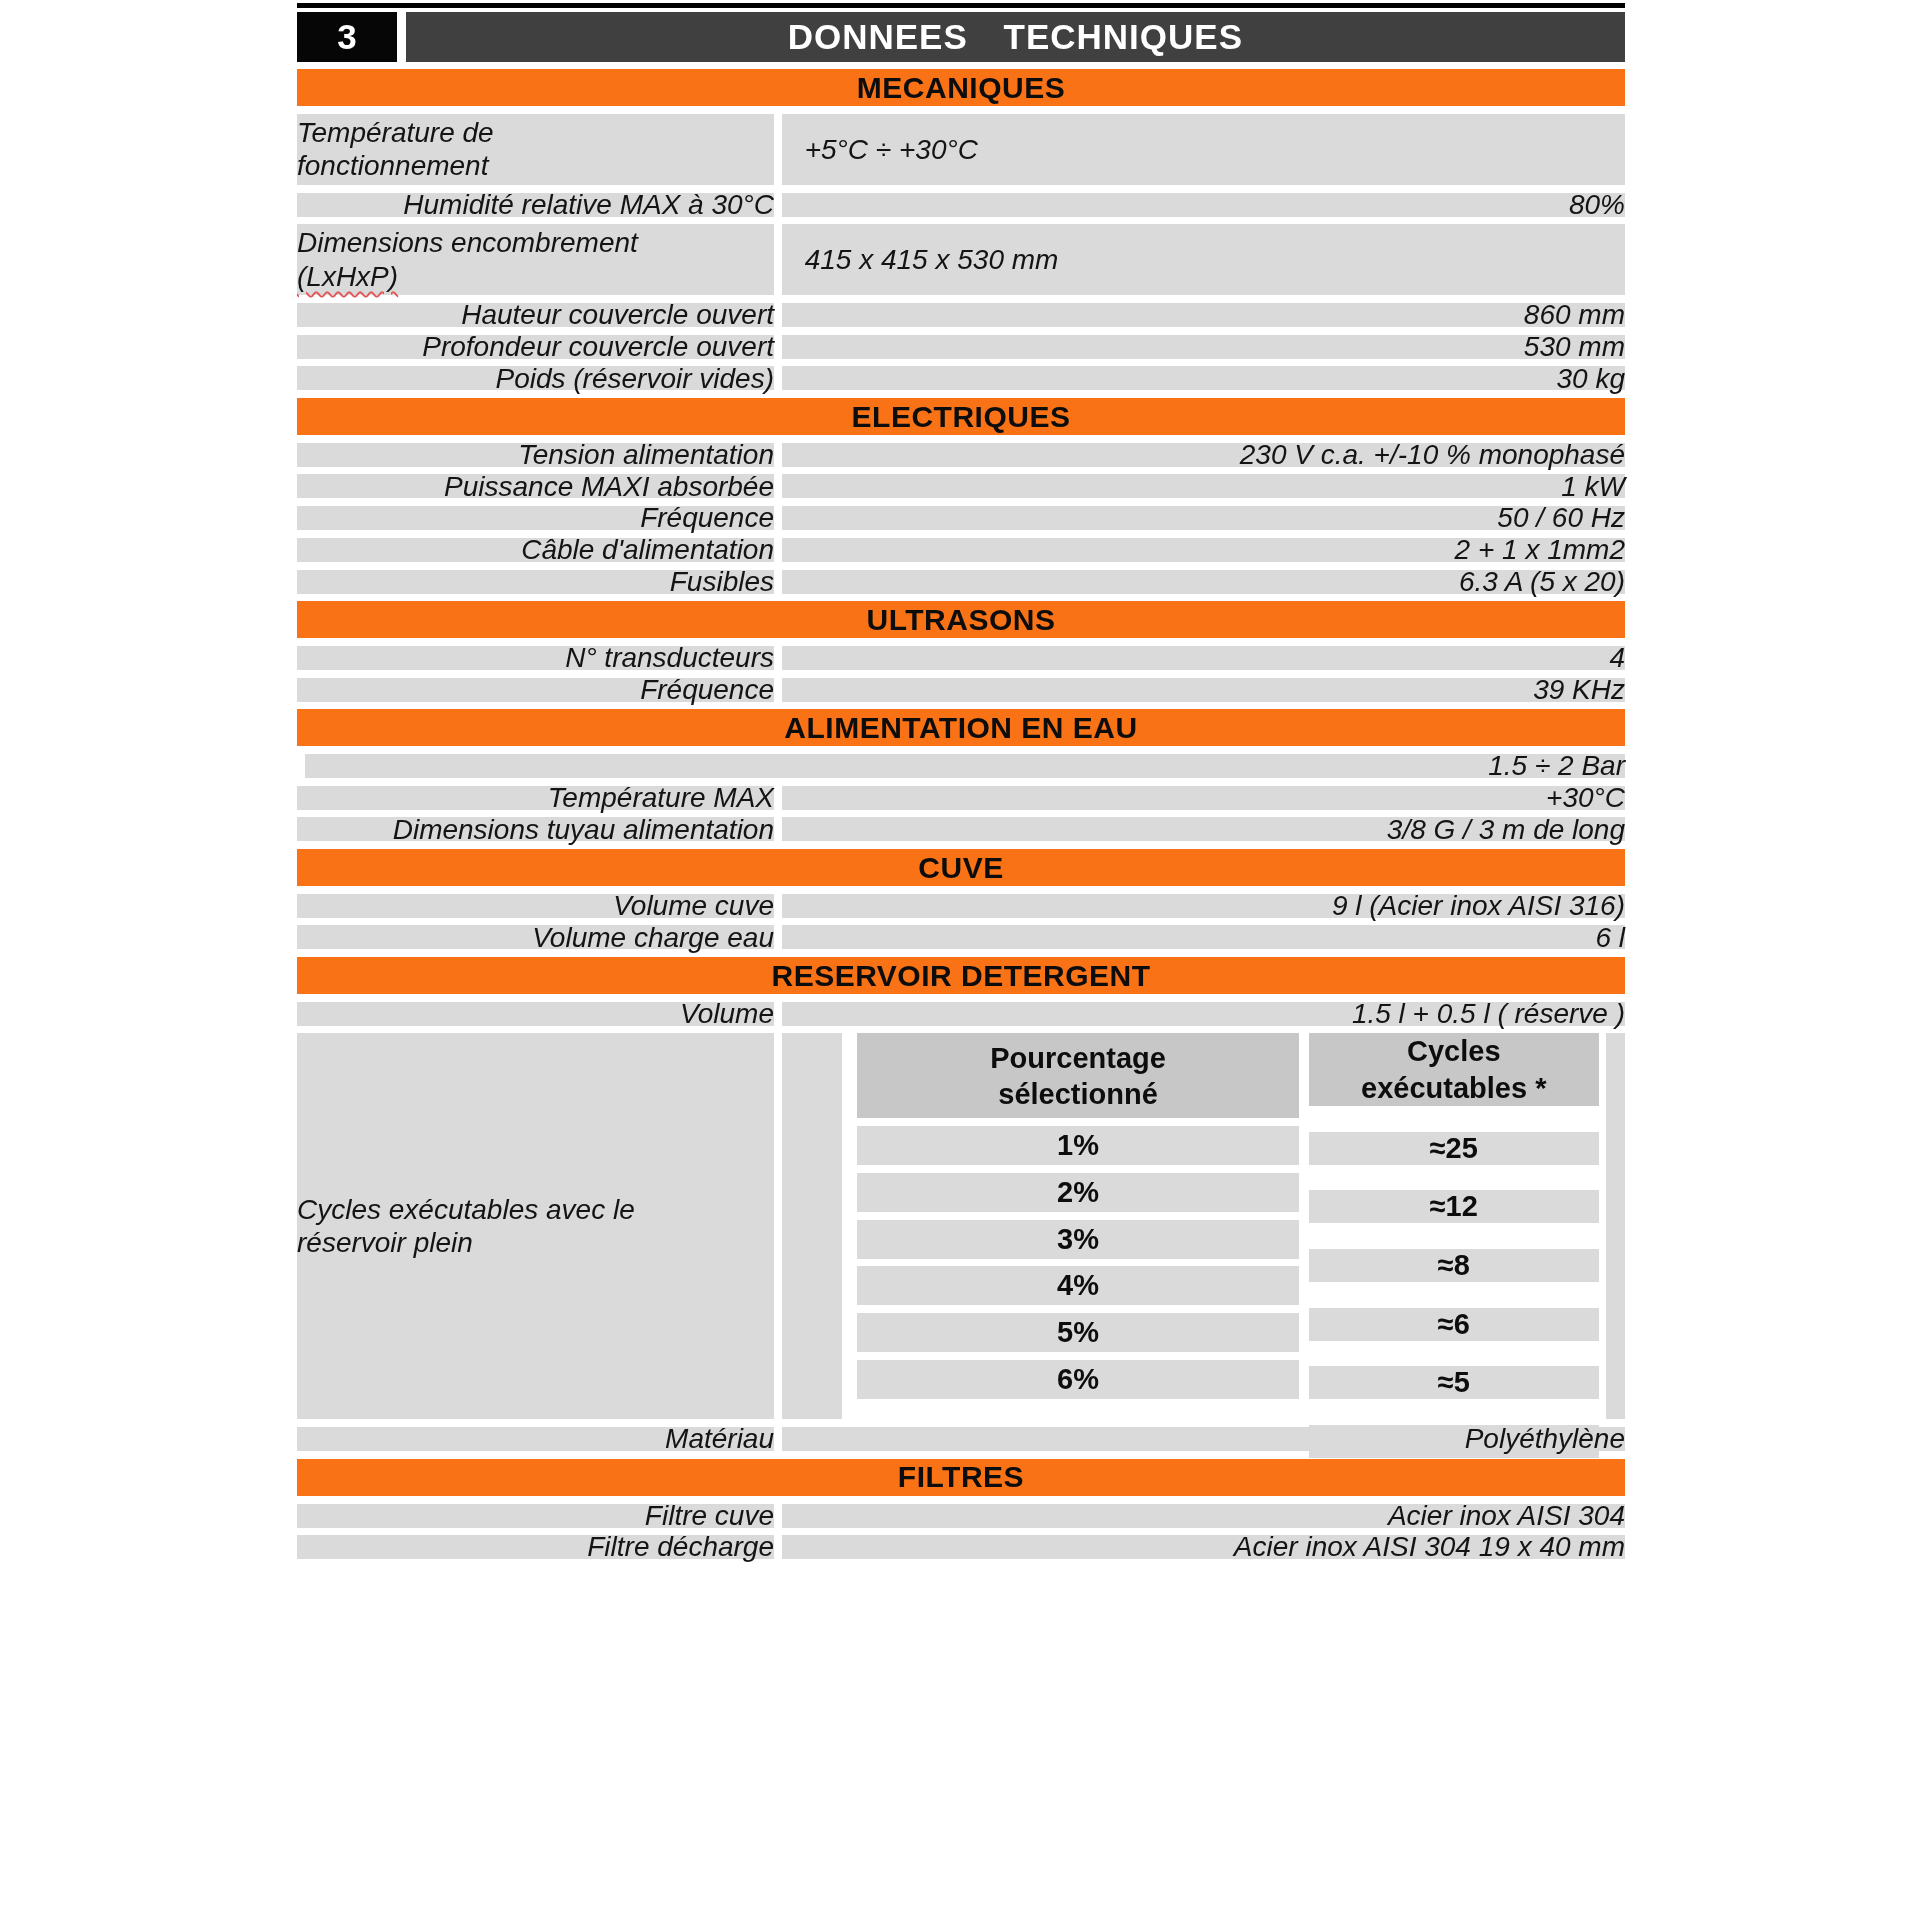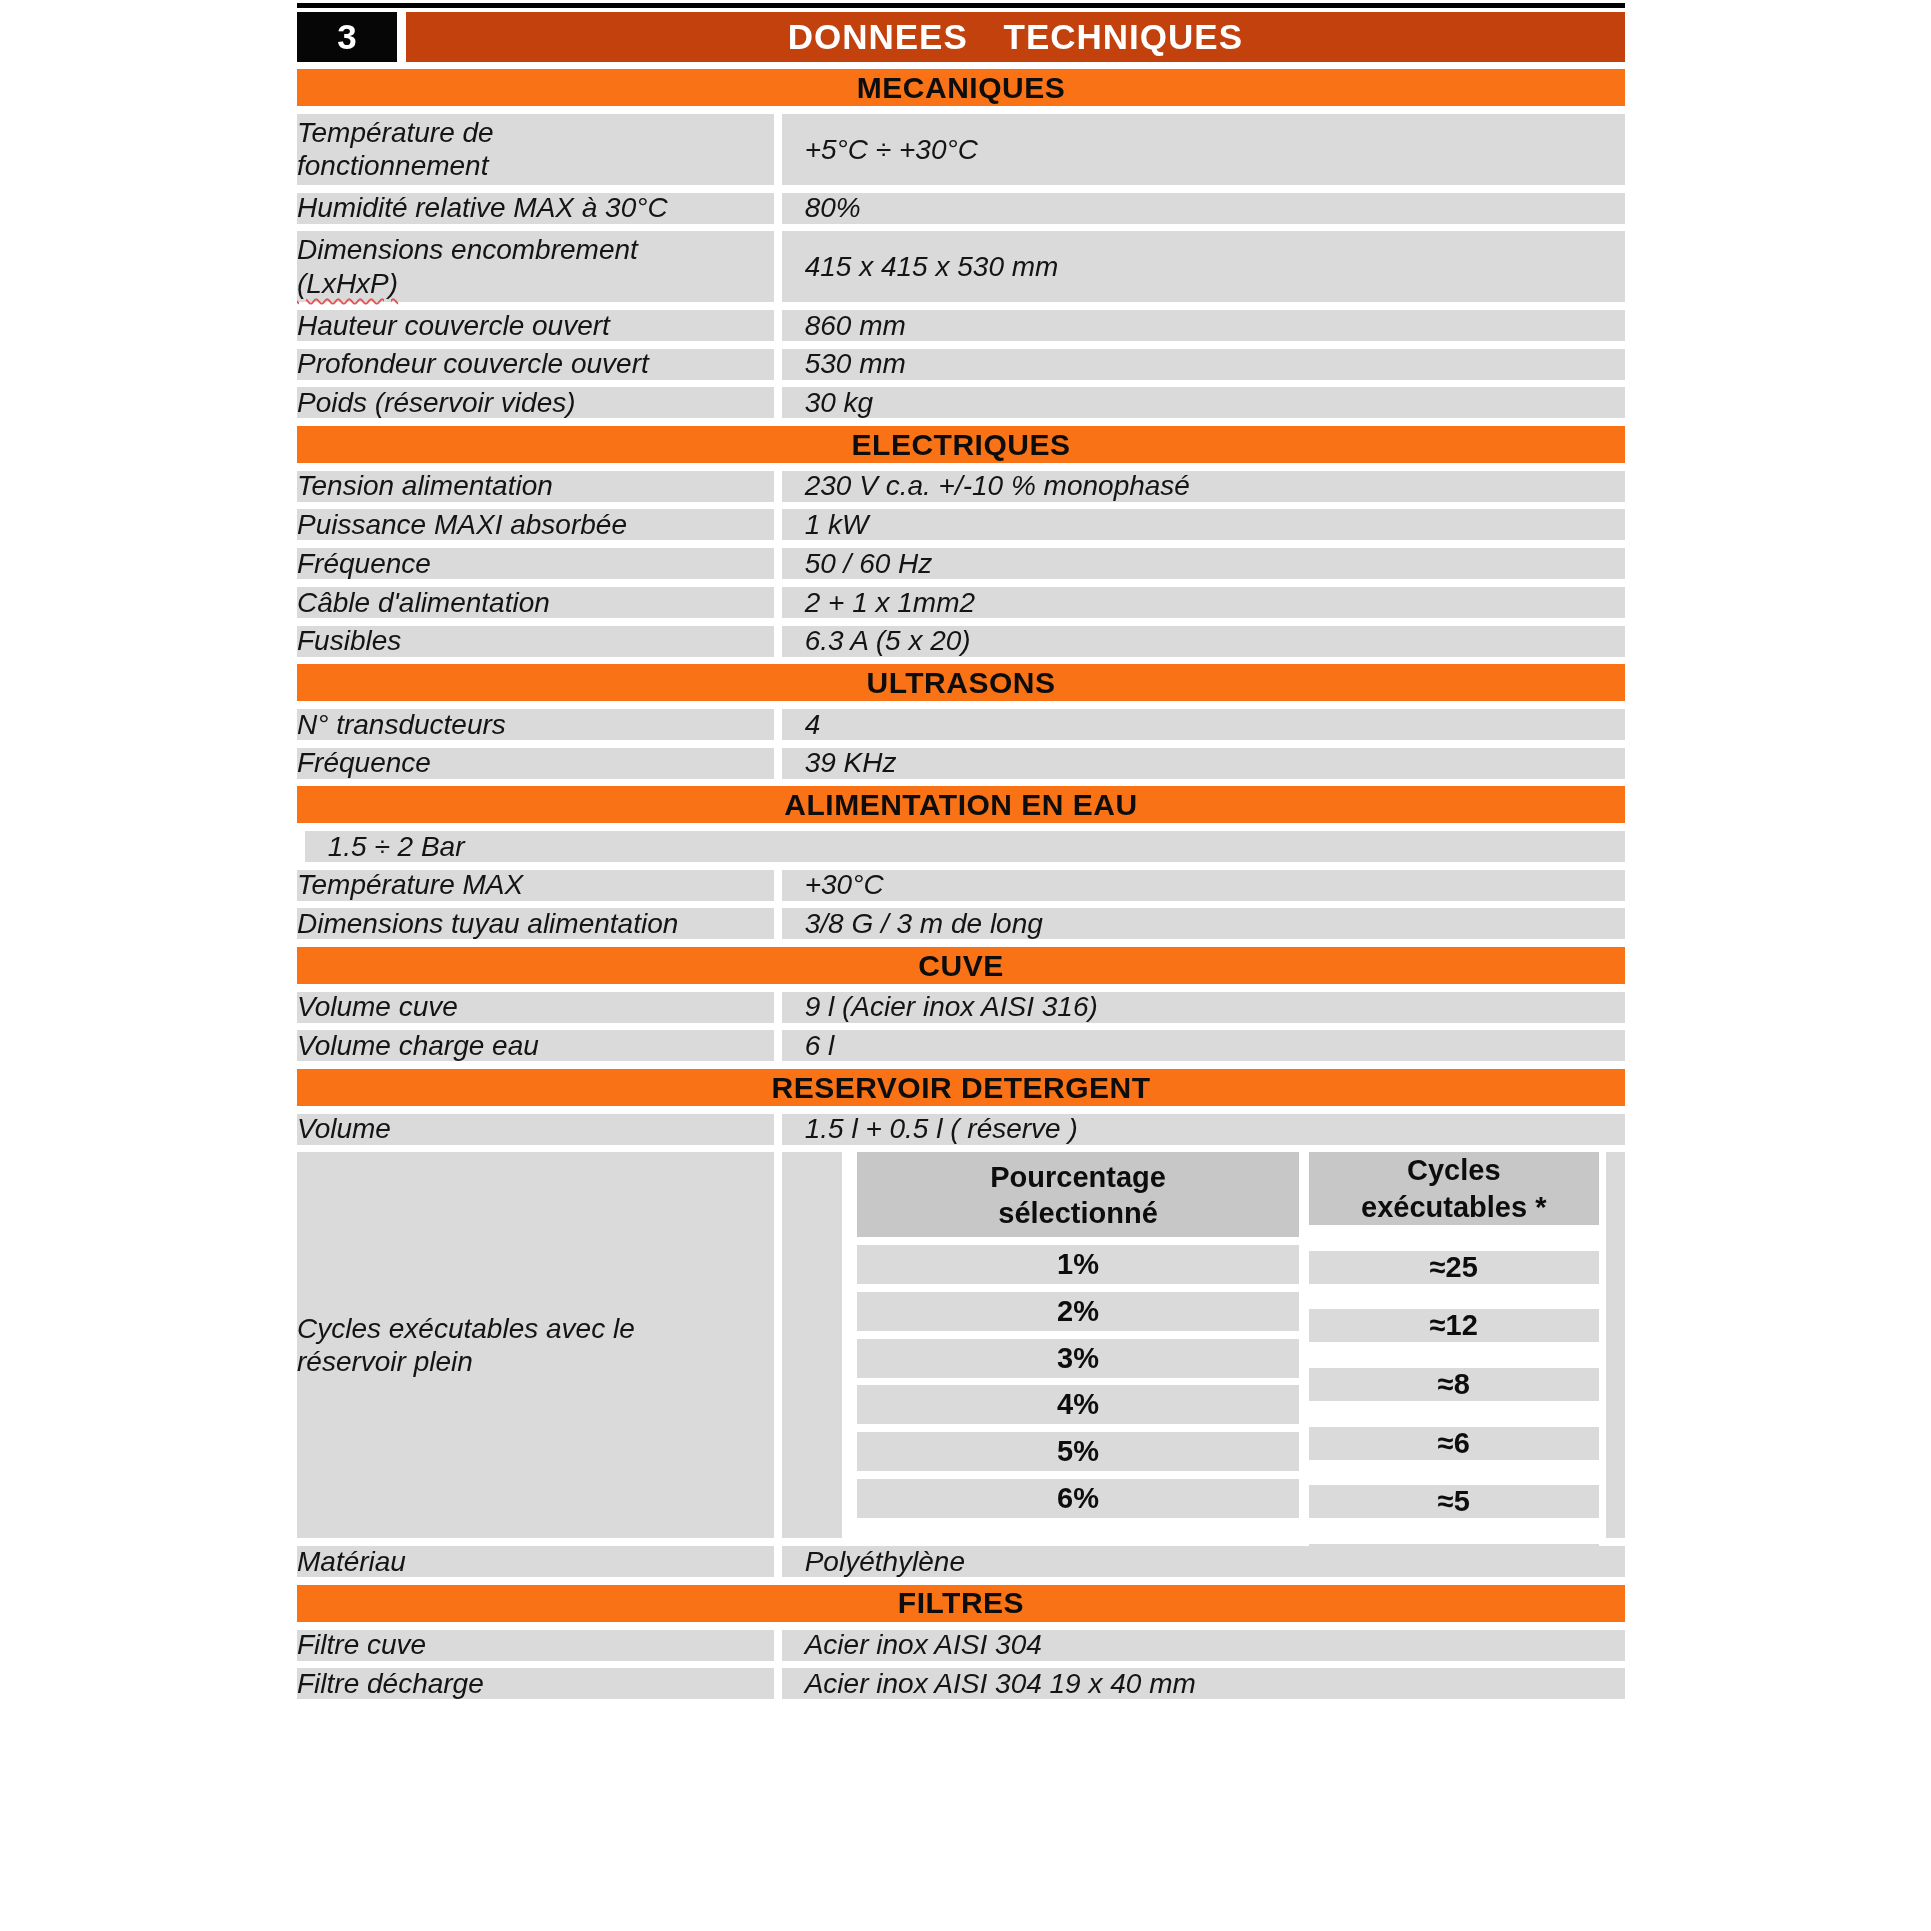--- a/index.html
+++ b/index.html
@@ -5,32 +5,32 @@
   html,body{margin:0;padding:0;background:#ffffff;}
   body{width:1931px;height:1931px;font-family:"Liberation Sans",sans-serif;color:#141414;}
   .sheet{position:relative;width:1931px;height:1931px;background:#ffffff;overflow:hidden;}
   .wrap{position:absolute;left:297px;top:0;width:1328px;}
 
   .toprule{height:4.8px;background:#000;margin-top:2.9px;}
 
   .hdr{display:flex;margin-top:3.9px;height:50px;}
   .hdr .num{width:100px;background:#060606;color:#fff;font-weight:bold;font-size:35px;
             display:flex;align-items:center;justify-content:center;}
-  .hdr .bar{flex:1;margin-left:8.7px;background:#c2410c;color:#fff;font-weight:bold;font-size:35px;
+  .hdr .bar{flex:1;margin-left:8.7px;background:#404040;color:#fff;font-weight:bold;font-size:35px;
             letter-spacing:1px;word-spacing:25px;display:flex;align-items:center;justify-content:center;}
 
   .secbar{height:37px;background:#f97316;margin-top:7.7px;display:flex;align-items:center;justify-content:center;
           font-weight:bold;font-size:30px;color:#0d0d0d;letter-spacing:0.5px;}
 
   .row{display:flex;margin-top:7.7px;}
   .cell{background:#dadada;box-sizing:border-box;display:flex;flex-direction:column;justify-content:center;
         font-style:italic;font-size:28px;line-height:1.2;}
   .row .label{width:477px;}
   .row .value{flex:1;margin-left:7.7px;padding-left:23px;}
-  .h1{height:31px;}
+  .h1{height:24px;text-align:right;}
   .h2{height:71px;}
 
   .squiggle{text-decoration-line:underline;text-decoration-style:wavy;text-decoration-color:#e25555;
             text-decoration-thickness:1.9px;text-underline-offset:4.8px;}
 
   
   .bigrow{height:386px;align-items:stretch;}
   .bigrow .label{height:100%;}
   .filler{background:#dadada;}
   .f-left{width:60px;margin-left:7.7px;}

